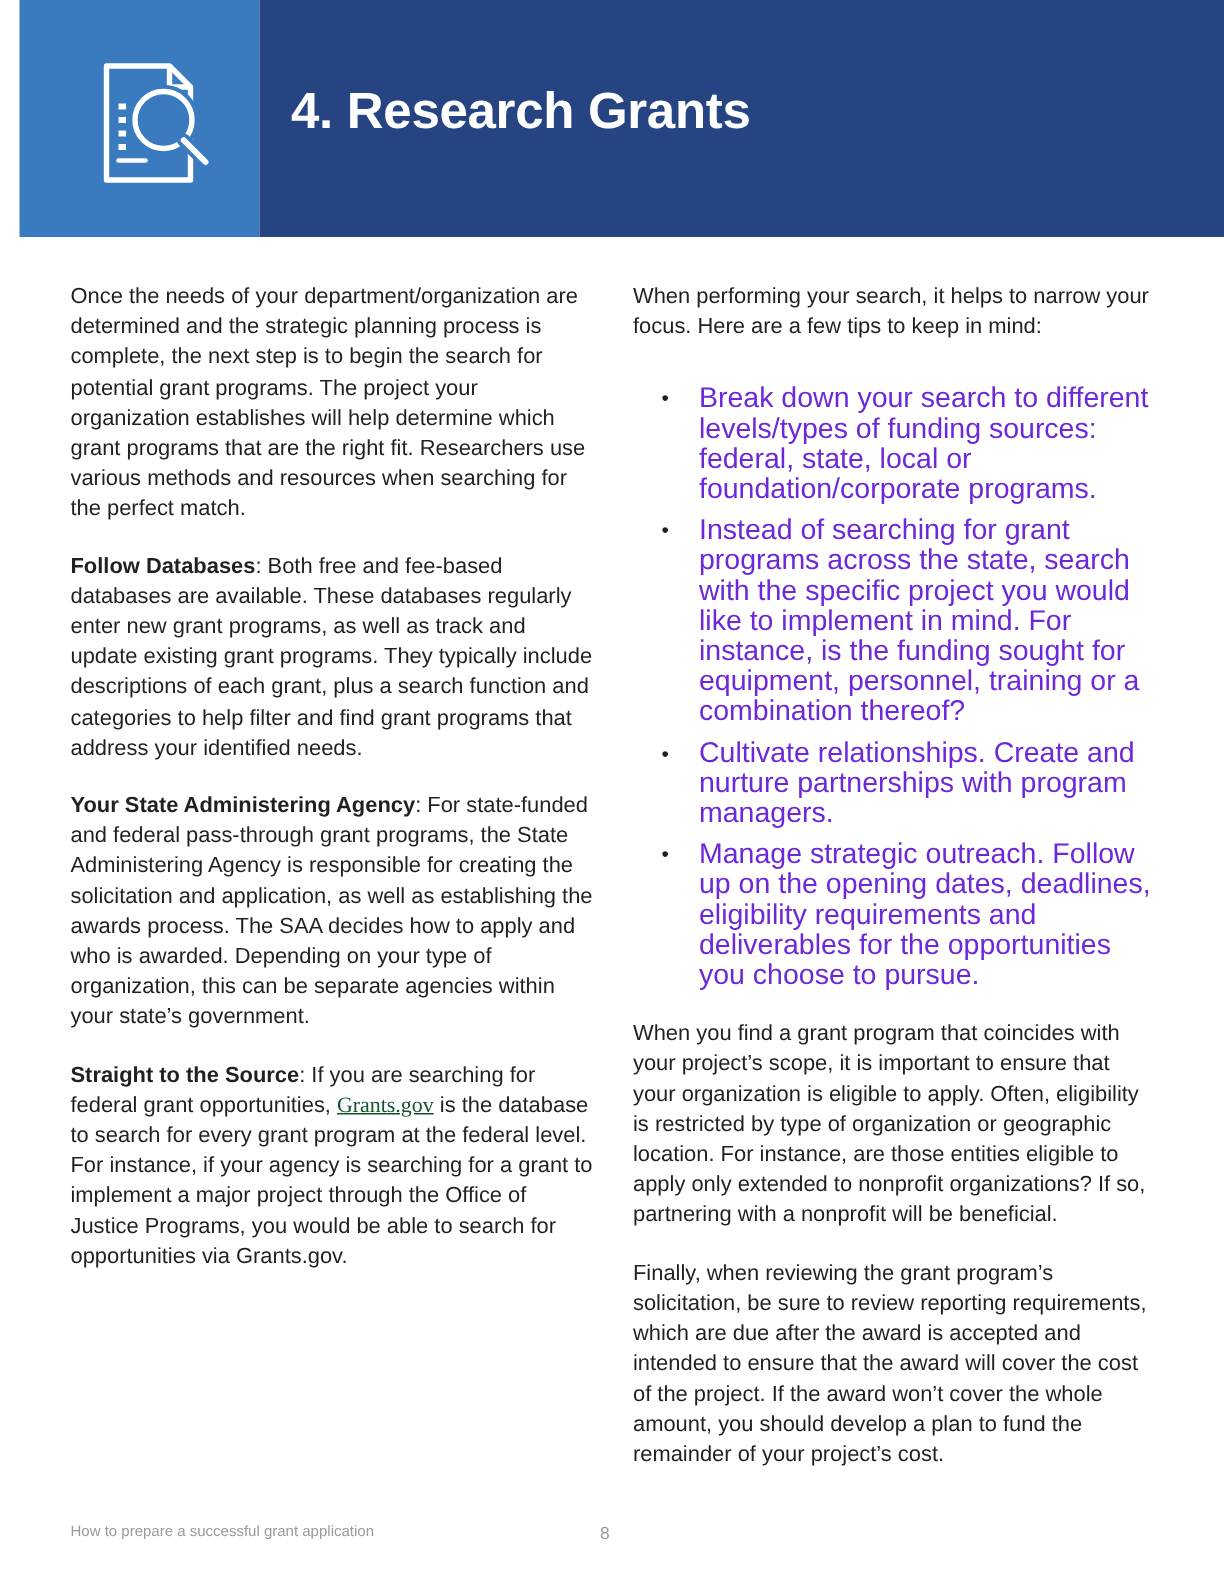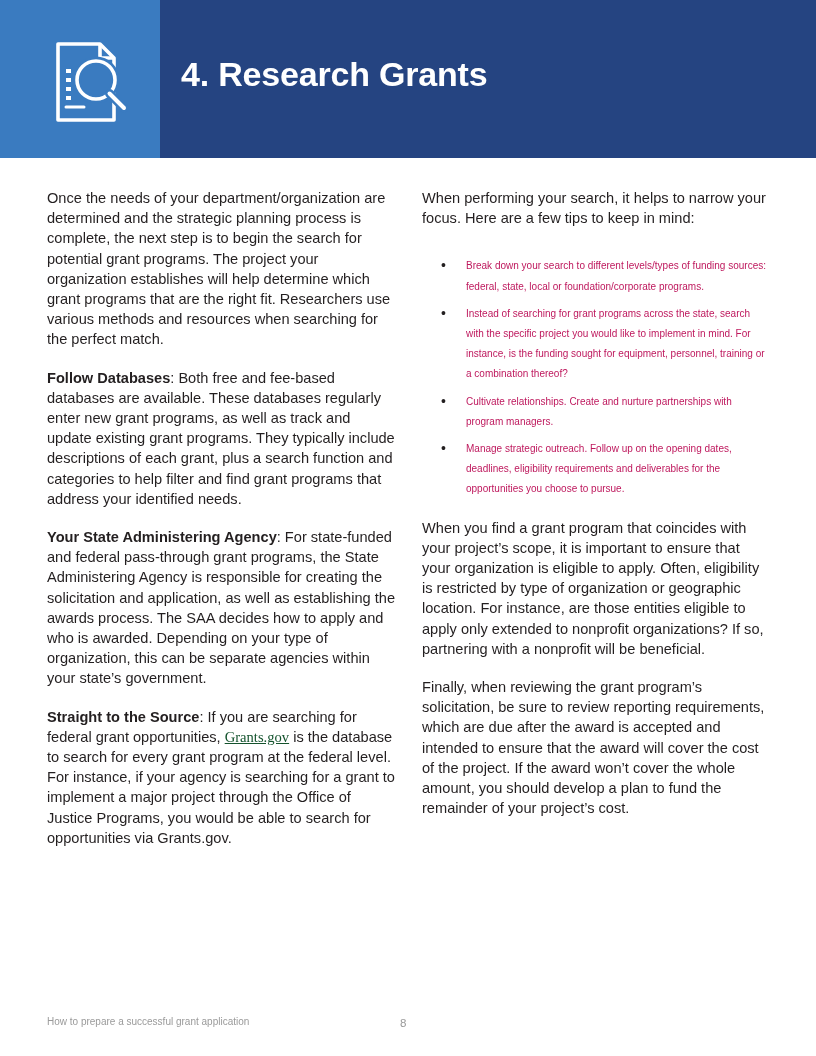--- a/index.html
+++ b/index.html
@@ -8,21 +8,21 @@
     background:#ffffff;
     font-family:"Liberation Sans", sans-serif;
     color:#231f20;
     position:relative;
     overflow:hidden;
   }
 
   
   .header {
     position:absolute;
-    left:0; top:0;
+    left:13px; top:0;
     width:704px; height:158px;
   }
   .header-accent {
     position:absolute; left:0; top:0;
     width:160px; height:158px;
     background:#3a7bc0;
   }
   .header-main {
     position:absolute; left:160px; top:0;
     width:656px; height:158px;
@@ -69,23 +69,23 @@
   .lead { font-weight:bold; }
   .link { color:#14532d;font-family:Liberation Serif, serif; }
 
   ul.tips {
     list-style:none;
     margin:0 0 18px 0;
     padding:0;
   }
   ul.tips li {
     position:relative;
-    font-size:10px;
+    font-size:19px;
     line-height:20.2px;
-    color:#be185d;
+    color:#6d28d9;
     padding-left:44px;
     margin-bottom:7px;
   }
   ul.tips li:last-child { margin-bottom:0; }
   ul.tips li::before {
     content:"\2022";
     position:absolute;
     left:19px; top:-1px;
     font-size:14px;
     color:#231f20;

